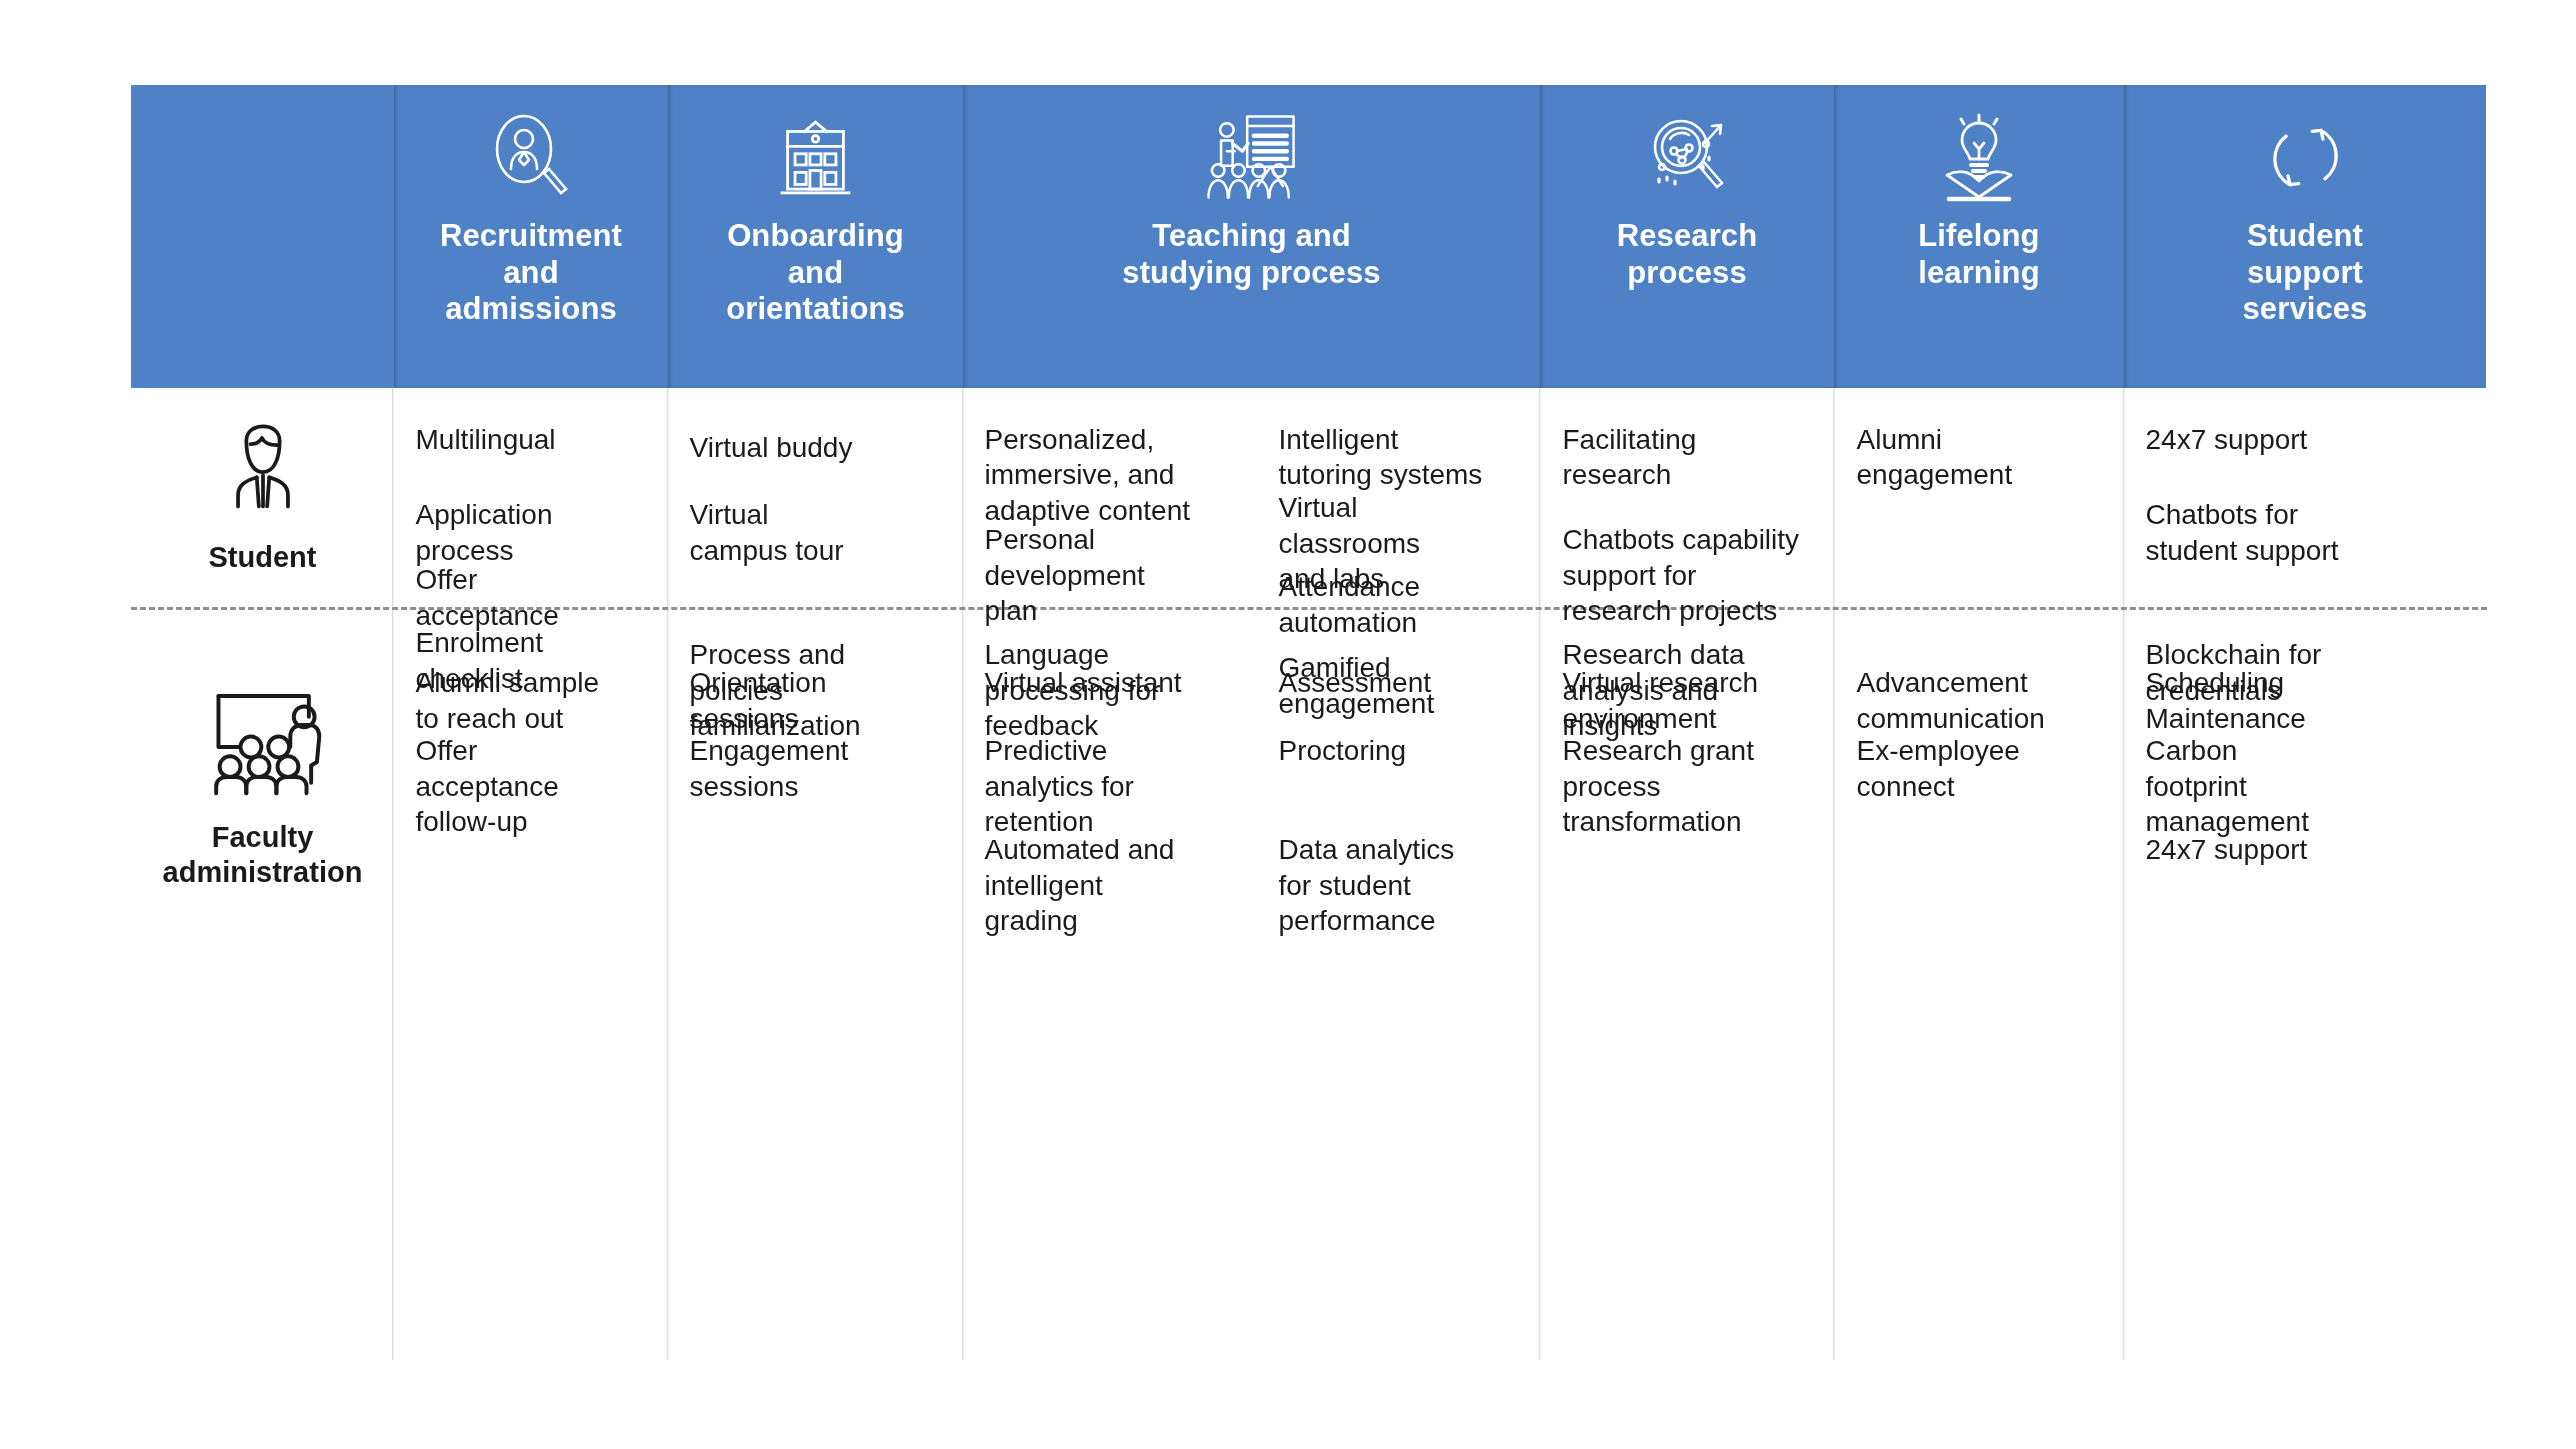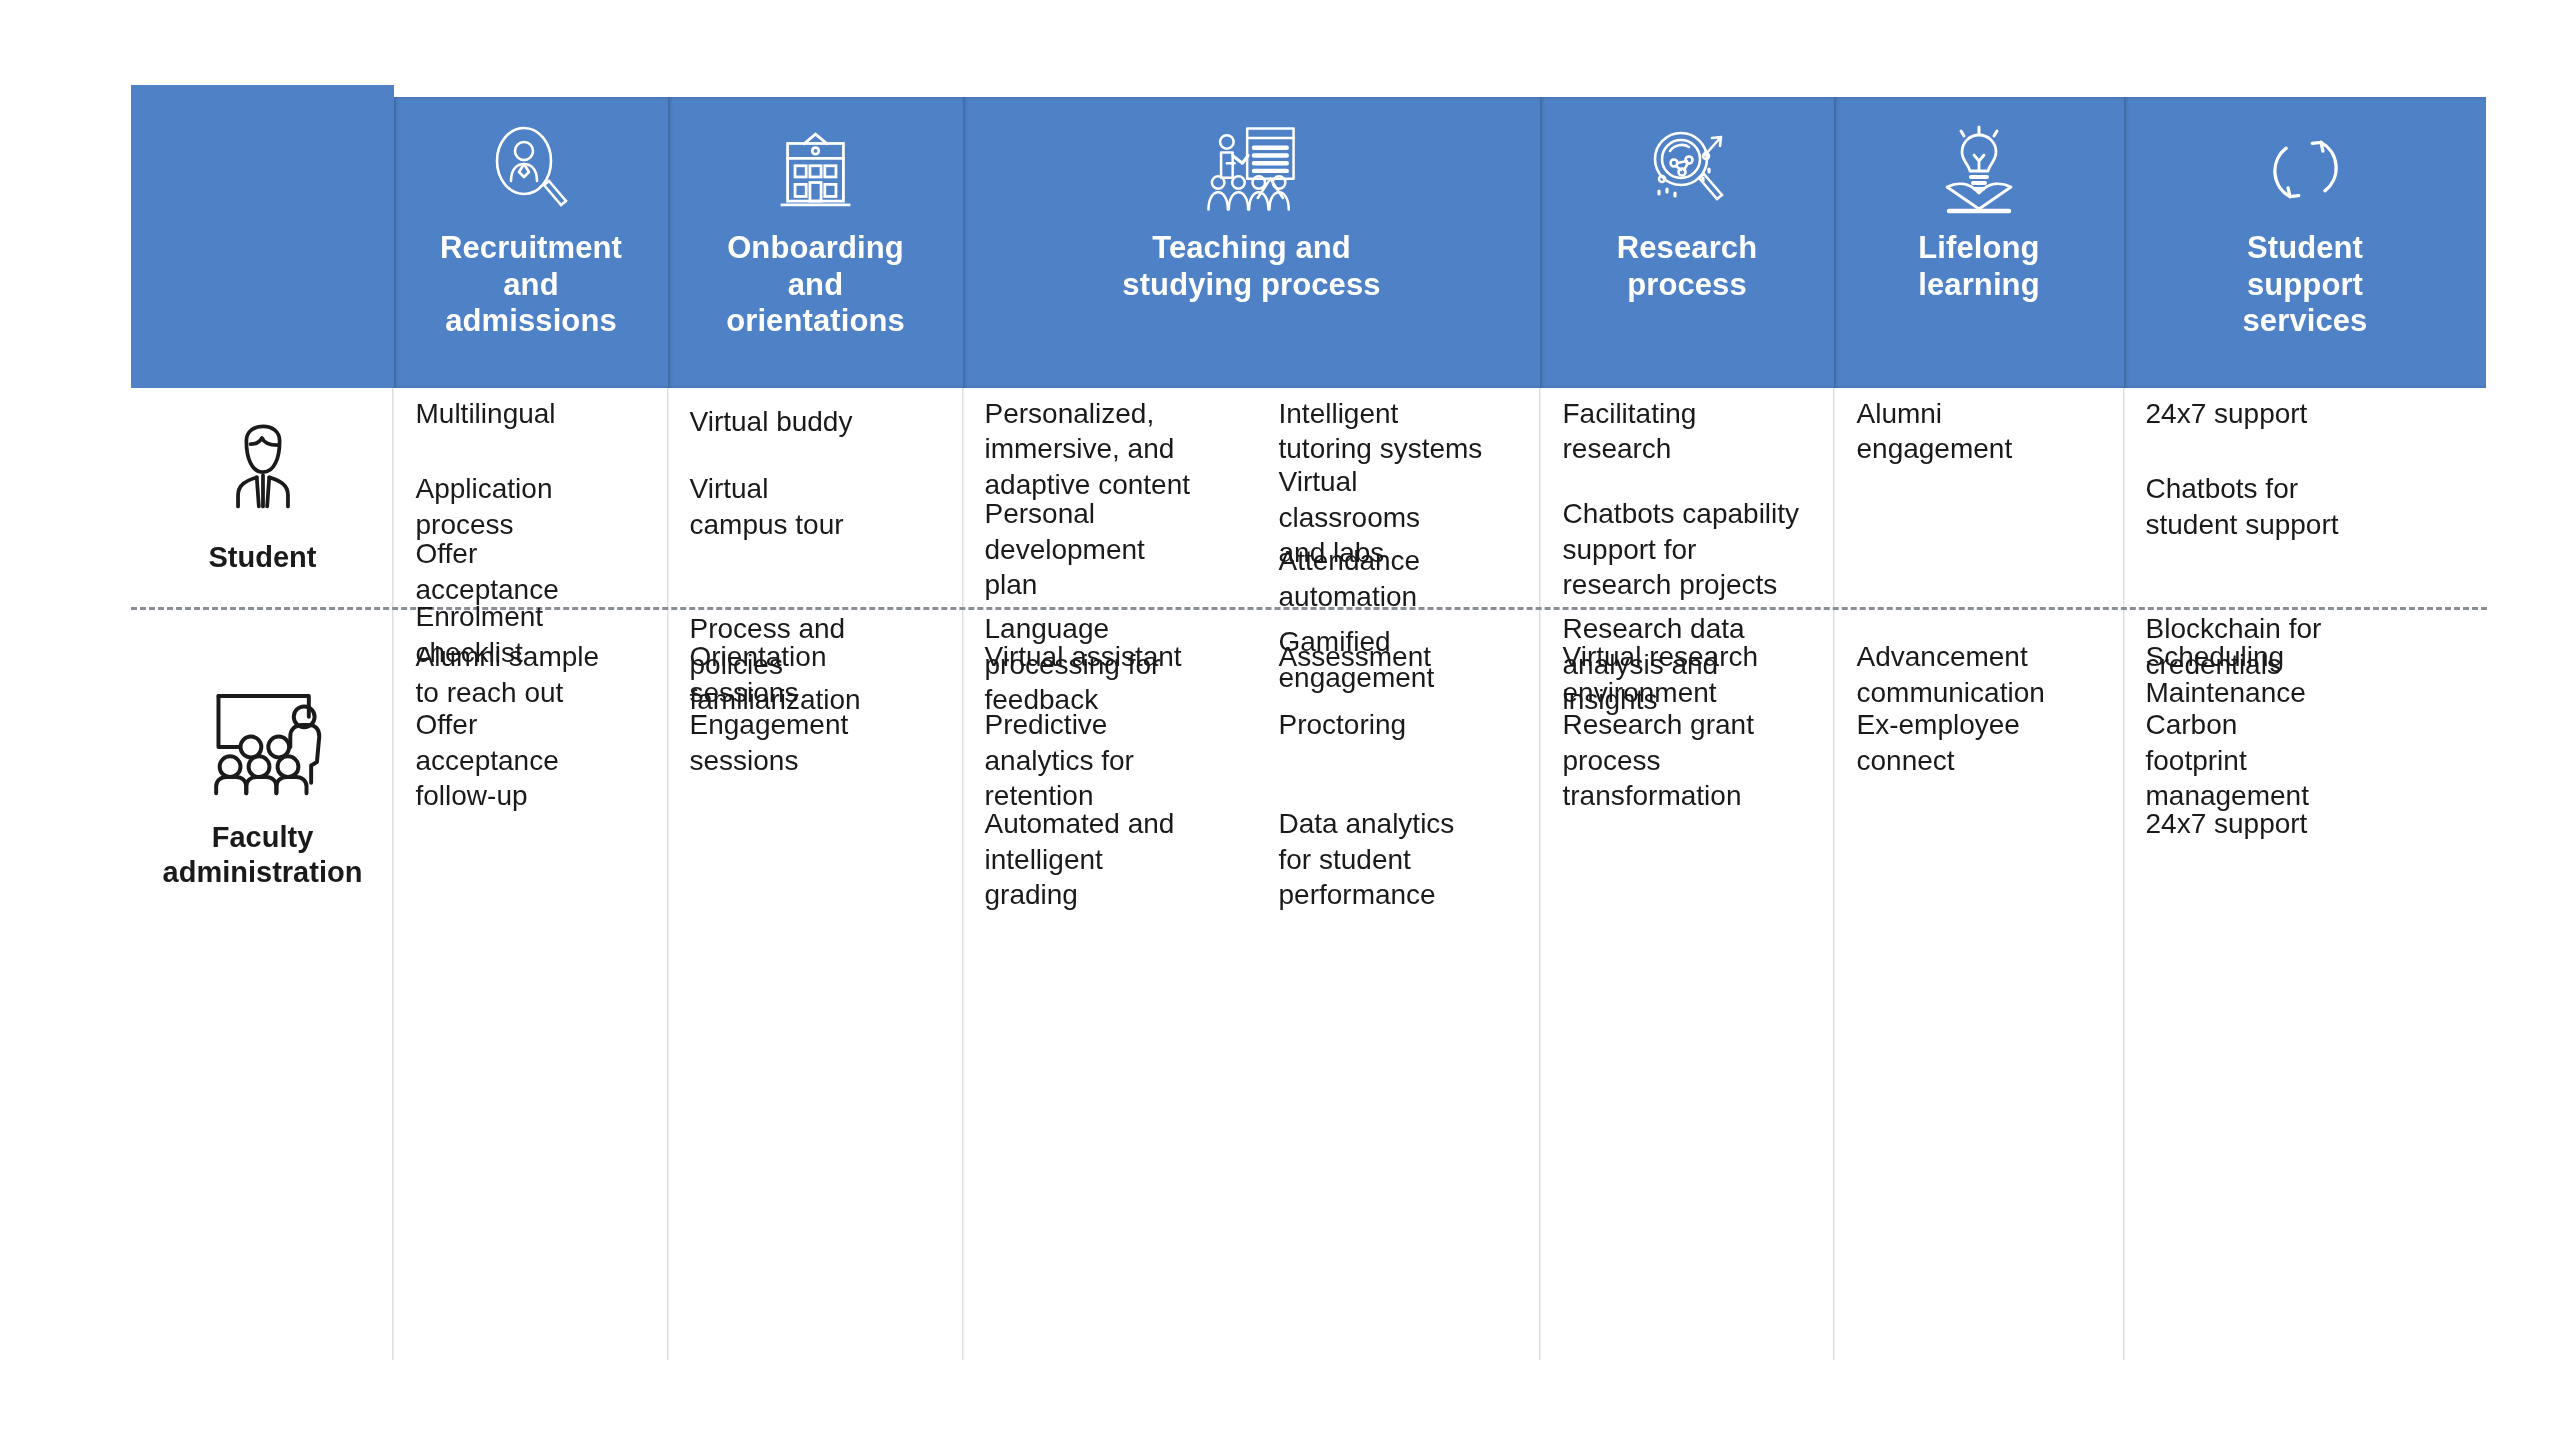--- a/index.html
+++ b/index.html
@@ -25,21 +25,21 @@
   }
   .hcell{
     position:relative;
     background:#4e81c6;
     box-sizing:border-box;
     display:flex;flex-direction:column;
     align-items:center;justify-content:flex-start;
     padding-top:14px;
   }
   .hcell.blank{background:#4e81c6;}
-  .hcell + .hcell{ box-shadow: inset 2.3px 0 4.6px -1.5px rgba(0,0,0,.30); margin-top: 12px; }
+  .hcell + .hcell{ box-shadow: inset 2.3px 0 4.6px -1.5px rgba(0,0,0,.30); }
   .hicon{
     height:116px;width:100%;
     display:flex;align-items:center;justify-content:center;
     margin-bottom:3.1px;
   }
   .hicon svg{display:block;}
   .htitle{
     color:#ffffff;font-weight:bold;font-size:31px;line-height:1.18;
     text-align:center;letter-spacing:0.1px;padding:0 4.6px;
     white-space:pre-line;
@@ -58,20 +58,21 @@
 
   .cellcol{
     position:absolute;top:0;box-sizing:border-box;
     padding:0;
   }
   .item{
     position:absolute;
     color:#1a1a1a;font-size:28px;line-height:1.27;
     font-family:"Liberation Sans", sans-serif;
     white-space:pre-line;
+    margin-top:26px;
   }
 
   
   .rowlabel{
     position:absolute;left:0;width:263px;
     display:flex;flex-direction:column;align-items:center;
   }
   .rowlabel .ricon{display:flex;align-items:center;justify-content:center;}
   .rowlabel .rtext{
     margin-top:20px;font-weight:bold;font-size:29px;line-height:1.22;

